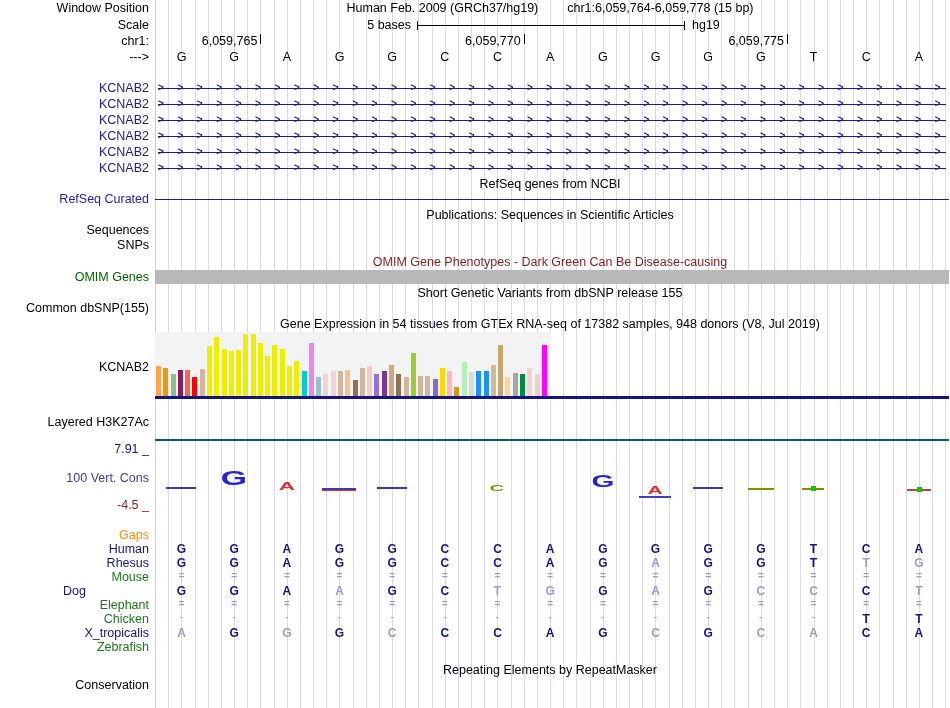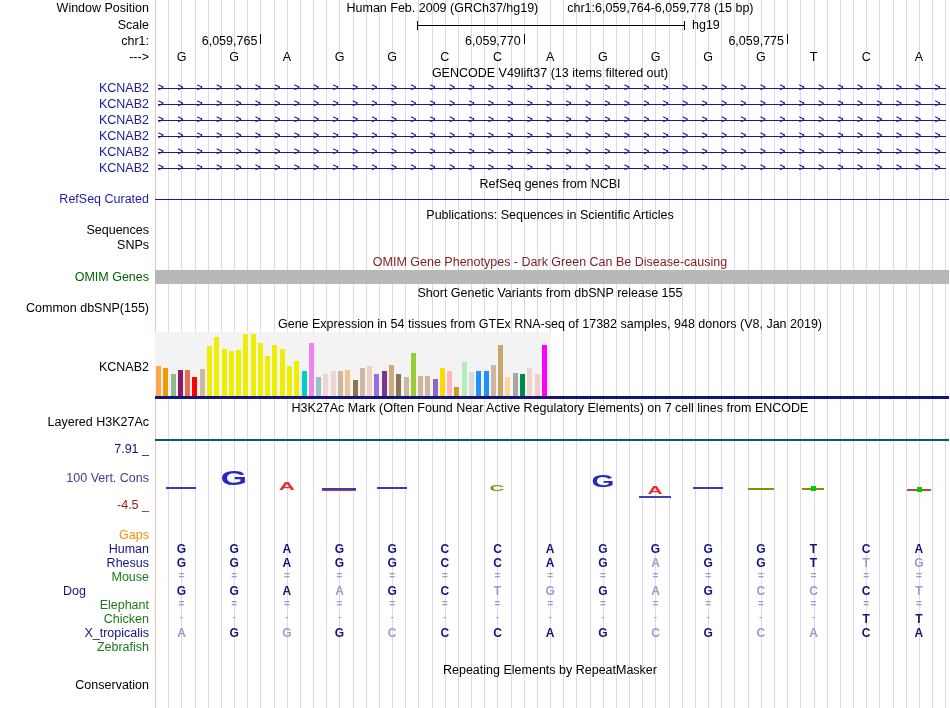--- a/index.html
+++ b/index.html
@@ -35,20 +35,21 @@
   <div class="leftline"></div>
 
   <div class="lab" style="top:1px">Window Position</div>
   <div class="hdr" style="top:1px">
     <span>Human Feb. 2009 (GRCh37/hg19)</span>
     <span style="display:inline-block;width:22px"></span>
     <span>chr1:6,059,764-6,059,778 (15 bp)</span>
   </div>
 
   <div class="lab" style="top:18px">Scale</div>
+  <div class="ticklab" style="top:18px;left:155px;width:256px">5 bases</div>
   <div class="scalebar"></div>
   <div style="position:absolute;top:18px;left:692px;font-size:12.5px">hg19</div>
 
   <div class="lab" style="top:34px">chr1:</div>
   <div id="coordticks">
       <div class="ticklab" style="top: 34px; left: 140.333px; width: 117px;">6,059,765</div>
       <div class="tick" style="top: 34px; left: 260.333px;"></div>
       <div class="ticklab" style="top: 34px; left: 403.667px; width: 117px;">6,059,770</div>
       <div class="tick" style="top: 34px; left: 523.667px;"></div>
       <div class="ticklab" style="top: 34px; left: 667px; width: 117px;">6,059,775</div>
@@ -67,21 +68,20 @@
       <div class="seqch" style="top: 50px; left: 523.667px;">A</div>
       <div class="seqch" style="top: 50px; left: 576.333px;">G</div>
       <div class="seqch" style="top: 50px; left: 629px;">G</div>
       <div class="seqch" style="top: 50px; left: 681.667px;">G</div>
       <div class="seqch" style="top: 50px; left: 734.333px;">G</div>
       <div class="seqch" style="top: 50px; left: 787px;">T</div>
       <div class="seqch" style="top: 50px; left: 839.667px;">C</div>
       <div class="seqch" style="top: 50px; left: 892.333px;">A</div>
     </div>
 
-  <div class="hdr" style="top:66px">GENCODE V49lift37 (13 items filtered out)</div>
   <div id="generows">
       <div class="lab" style="top: 81px; color: rgb(26, 26, 150);">KCNAB2</div>
       <div class="generow" style="top: 82px;">&gt; &gt; &gt; &gt; &gt; &gt; &gt; &gt; &gt; &gt; &gt; &gt; &gt; &gt; &gt; &gt; &gt; &gt; &gt; &gt; &gt; &gt; &gt; &gt; &gt; &gt; &gt; &gt; &gt; &gt; &gt; &gt; &gt; &gt; &gt; &gt; &gt; &gt; &gt; &gt; &gt; &gt; &gt; &gt; &gt; &gt; &gt; &gt; &gt; &gt; &gt; &gt; &gt; &gt; &gt; &gt; &gt; &gt; &gt; </div>
       <div class="lab" style="top: 97px; color: rgb(26, 26, 150);">KCNAB2</div>
       <div class="generow" style="top: 98px;">&gt; &gt; &gt; &gt; &gt; &gt; &gt; &gt; &gt; &gt; &gt; &gt; &gt; &gt; &gt; &gt; &gt; &gt; &gt; &gt; &gt; &gt; &gt; &gt; &gt; &gt; &gt; &gt; &gt; &gt; &gt; &gt; &gt; &gt; &gt; &gt; &gt; &gt; &gt; &gt; &gt; &gt; &gt; &gt; &gt; &gt; &gt; &gt; &gt; &gt; &gt; &gt; &gt; &gt; &gt; &gt; &gt; &gt; &gt; </div>
       <div class="lab" style="top: 113px; color: rgb(26, 26, 150);">KCNAB2</div>
       <div class="generow" style="top: 114px;">&gt; &gt; &gt; &gt; &gt; &gt; &gt; &gt; &gt; &gt; &gt; &gt; &gt; &gt; &gt; &gt; &gt; &gt; &gt; &gt; &gt; &gt; &gt; &gt; &gt; &gt; &gt; &gt; &gt; &gt; &gt; &gt; &gt; &gt; &gt; &gt; &gt; &gt; &gt; &gt; &gt; &gt; &gt; &gt; &gt; &gt; &gt; &gt; &gt; &gt; &gt; &gt; &gt; &gt; &gt; &gt; &gt; &gt; &gt; </div>
       <div class="lab" style="top: 129px; color: rgb(26, 26, 150);">KCNAB2</div>
       <div class="generow" style="top: 130px;">&gt; &gt; &gt; &gt; &gt; &gt; &gt; &gt; &gt; &gt; &gt; &gt; &gt; &gt; &gt; &gt; &gt; &gt; &gt; &gt; &gt; &gt; &gt; &gt; &gt; &gt; &gt; &gt; &gt; &gt; &gt; &gt; &gt; &gt; &gt; &gt; &gt; &gt; &gt; &gt; &gt; &gt; &gt; &gt; &gt; &gt; &gt; &gt; &gt; &gt; &gt; &gt; &gt; &gt; &gt; &gt; &gt; &gt; &gt; </div>
       <div class="lab" style="top: 145px; color: rgb(26, 26, 150);">KCNAB2</div>
@@ -98,21 +98,21 @@
   <div class="lab" style="top:223px">Sequences</div>
   <div class="lab" style="top:238px">SNPs</div>
 
   <div class="hdr" style="top:255px;color:#7f1d1d">OMIM Gene Phenotypes - Dark Green Can Be Disease-causing</div>
   <div class="lab" style="top:270px;color:#006400">OMIM Genes</div>
   <div class="hline" style="top:270px;height:14px;background:#b8b8b8"></div>
 
   <div class="hdr" style="top:286px">Short Genetic Variants from dbSNP release 155</div>
   <div class="lab" style="top:301px">Common dbSNP(155)</div>
 
-  <div class="hdr" style="top:317px">Gene Expression in 54 tissues from GTEx RNA-seq of 17382 samples, 948 donors (V8, Jan 2019)</div>
+  <div class="hdr" style="top:317px">Gene Expression in 54 tissues from GTEx RNA-seq of 17382 samples, 948 donors (V8, Jul 2019)</div>
   <div class="lab" style="top:360px">KCNAB2</div>
   <div style="position:absolute;left:155px;top:332px;width:396px;height:64px;background:#f3f3f3"></div>
   <div id="gtexbars">
       <div class="bar" style="left: 156px; top: 366px; height: 30px; background: rgb(255, 165, 79);"></div>
       <div class="bar" style="left: 163.28px; top: 368px; height: 28px; background: rgb(238, 154, 0);"></div>
       <div class="bar" style="left: 170.56px; top: 374px; height: 22px; background: rgb(143, 188, 143);"></div>
       <div class="bar" style="left: 177.84px; top: 370px; height: 26px; background: rgb(139, 28, 98);"></div>
       <div class="bar" style="left: 185.12px; top: 370px; height: 26px; background: rgb(238, 106, 80);"></div>
       <div class="bar" style="left: 192.4px; top: 377px; height: 19px; background: rgb(255, 0, 0);"></div>
       <div class="bar" style="left: 199.68px; top: 369px; height: 27px; background: rgb(205, 183, 158);"></div>
@@ -159,21 +159,20 @@
       <div class="bar" style="left: 498.16px; top: 345px; height: 51px; background: rgb(197, 166, 107);"></div>
       <div class="bar" style="left: 505.44px; top: 377px; height: 19px; background: rgb(255, 211, 155);"></div>
       <div class="bar" style="left: 512.72px; top: 373px; height: 23px; background: rgb(166, 166, 166);"></div>
       <div class="bar" style="left: 520px; top: 374px; height: 22px; background: rgb(0, 139, 69);"></div>
       <div class="bar" style="left: 527.28px; top: 368px; height: 28px; background: rgb(238, 213, 210);"></div>
       <div class="bar" style="left: 534.56px; top: 374px; height: 22px; background: rgb(238, 207, 197);"></div>
       <div class="bar" style="left: 541.84px; top: 345px; height: 51px; background: rgb(255, 0, 255);"></div>
     </div>
   <div class="hline" style="top:396px;height:3px;background:#14147a"></div>
 
-  <div class="hdr" style="top:401px">H3K27Ac Mark (Often Found Near Active Regulatory Elements) on 7 cell lines from ENCODE</div>
   <div class="lab" style="top:415px">Layered H3K27Ac</div>
   <div class="hline" style="top:439px;height:2px;background:#006060"></div>
 
   <div class="lab" style="top:442px;color:#14147a">7.91 _</div>
   <div class="lab" style="top:471px;color:#40408c">100 Vert. Cons</div>
   <div class="lab" style="top:498px;color:#8b2222">-4.5 _</div>
   <div id="conslogo">
       <div class="consitem" style="left: 166.333px; top: 487px; width: 30px; height: 2px; background: rgb(58, 58, 180);"></div>
       <div class="consitem" style="left: 214px; top: 463px; width: 40px; text-align: center; font-size: 25px; font-weight: 700; color: rgb(38, 38, 200); line-height: 25px; transform: scale(1.35, 0.8); transform-origin: center bottom;">G</div>
       <div class="consitem" style="left: 266.667px; top: 476px; width: 40px; text-align: center; font-size: 15px; font-weight: 700; color: rgb(224, 48, 48); line-height: 15px; transform: scale(1.5, 0.75); transform-origin: center bottom;">A</div>

